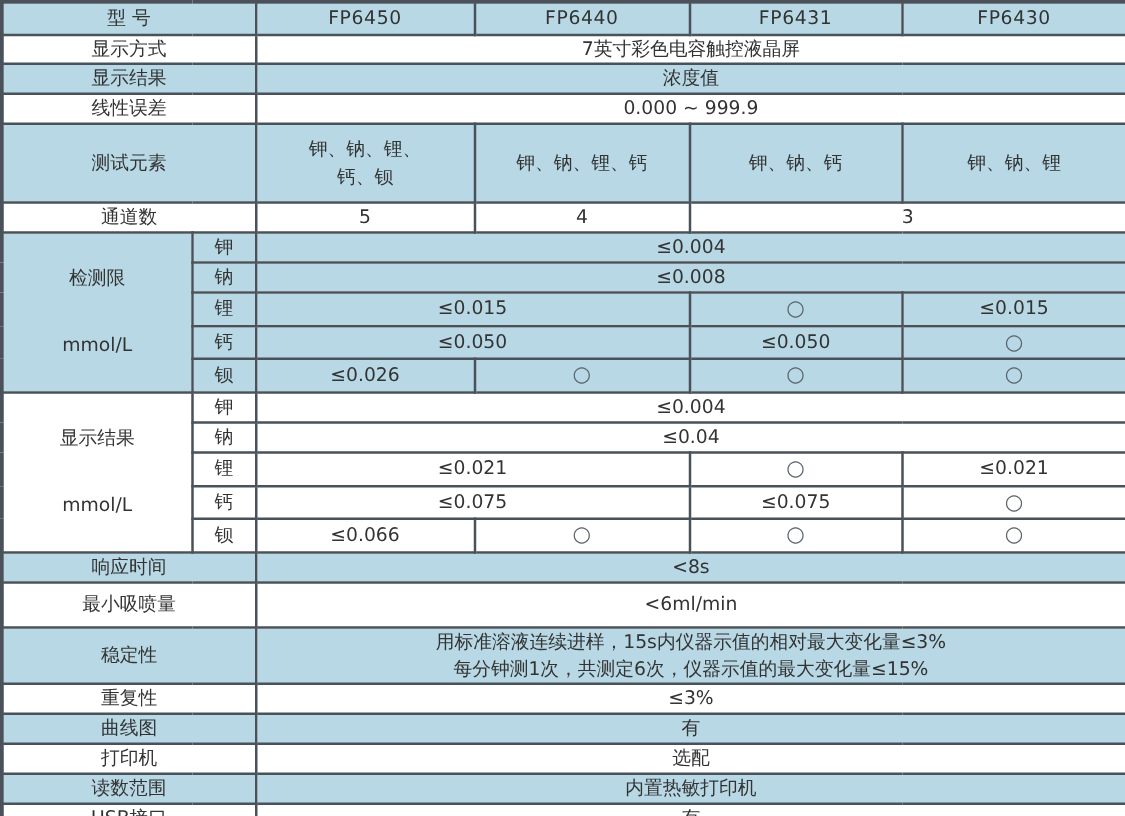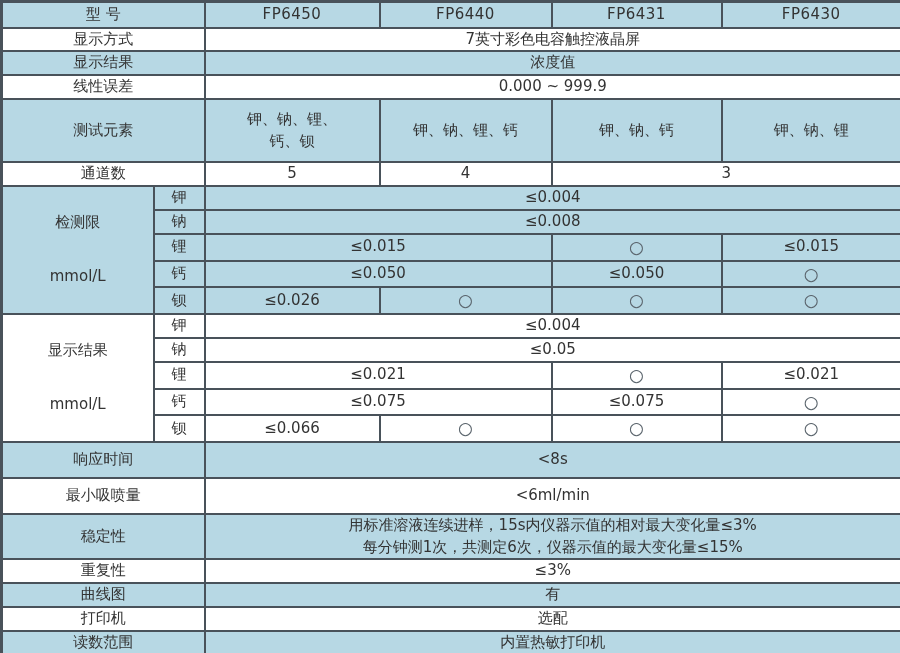--- a/index.html
+++ b/index.html
@@ -112,21 +112,21 @@
   <tr class="white" style="height:24px">
     <td rowspan="5" class="group-label">
       <div>显示结果</div>
       <div class="unit">mmol/L</div>
     </td>
     <td>钾</td>
     <td colspan="4">≤0.004</td>
   </tr>
   <tr class="white" style="height:24px">
     <td>钠</td>
-    <td colspan="4">≤0.05</td>
+    <td colspan="4">≤0.04</td>
   </tr>
   <tr class="white" style="height:24px">
     <td>锂</td>
     <td colspan="2">≤0.021</td>
     <td class="circle">○</td>
     <td>≤0.021</td>
   </tr>
   <tr class="white" style="height:24px">
     <td>钙</td>
     <td colspan="2">≤0.075</td>
@@ -134,21 +134,21 @@
     <td class="circle">○</td>
   </tr>
   <tr class="white" style="height:24px">
     <td>钡</td>
     <td>≤0.066</td>
     <td class="circle">○</td>
     <td class="circle">○</td>
     <td class="circle">○</td>
   </tr>
 
-  <tr class="blue" style="height:36px">
+  <tr class="blue" style="height:24px">
     <td colspan="2">响应时间</td>
     <td colspan="4">&lt;8s</td>
   </tr>
   <tr class="white" style="height:36px">
     <td colspan="2">最小吸喷量</td>
     <td colspan="4">&lt;6ml/min</td>
   </tr>
   <tr class="blue" style="height:40px">
     <td colspan="2">稳定性</td>
     <td colspan="4">用标准溶液连续进样，15s内仪器示值的相对最大变化量≤3%

